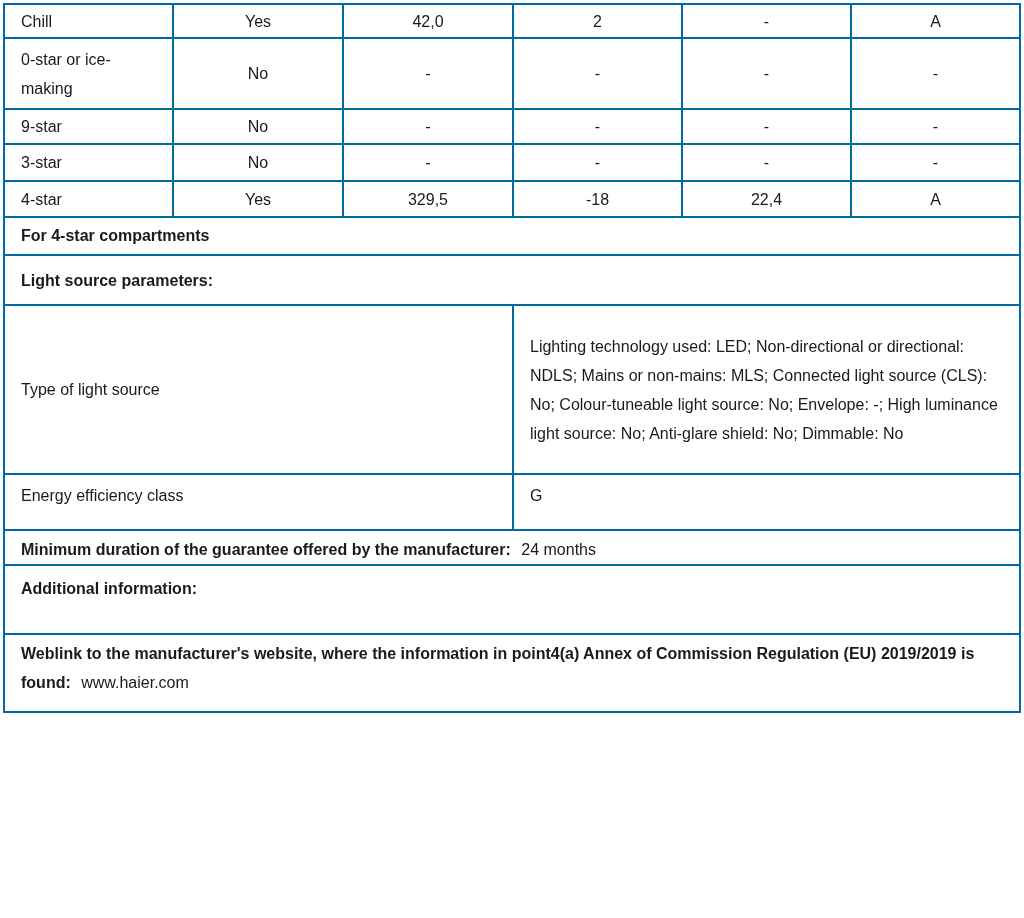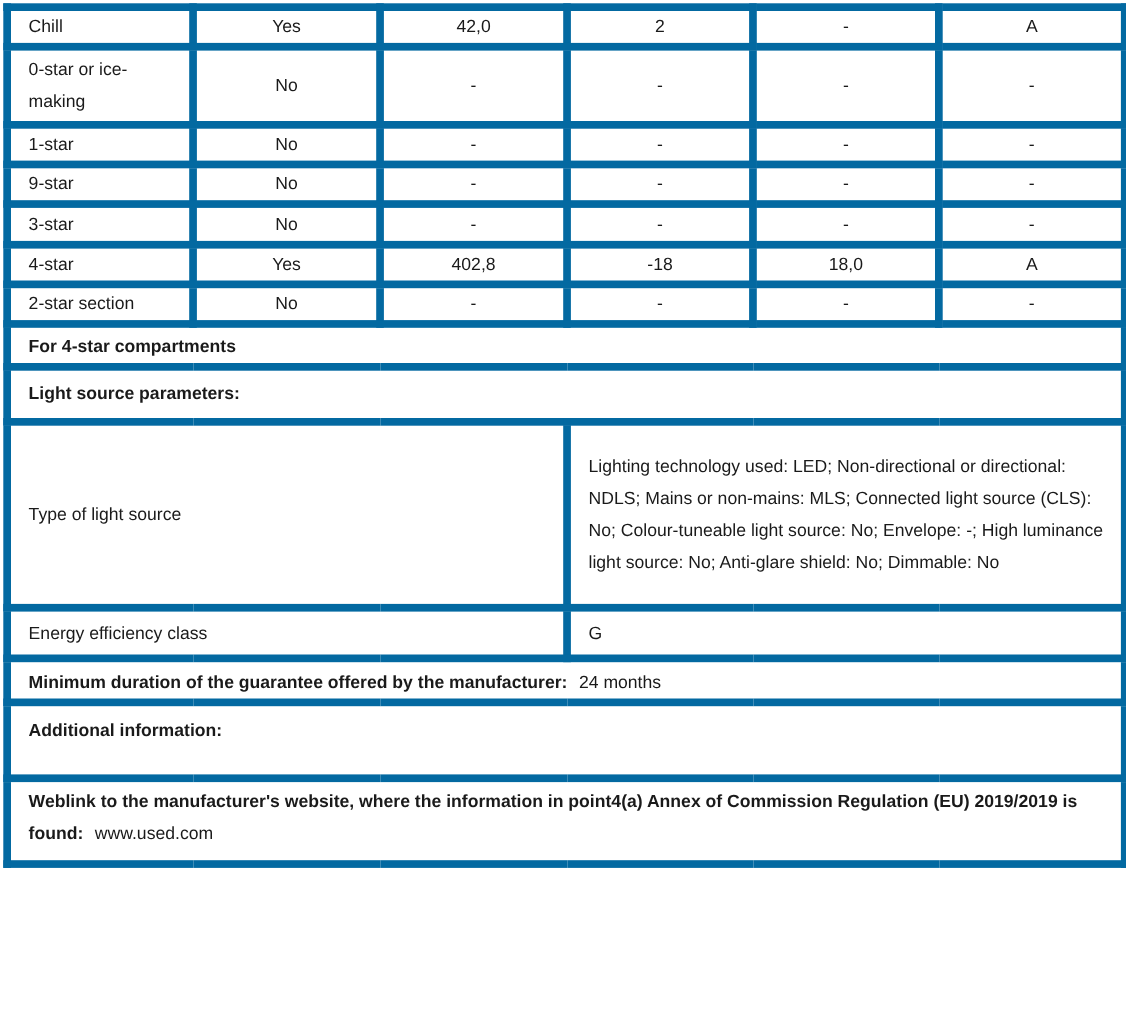--- a/index.html
+++ b/index.html
@@ -1,19 +1,19 @@
 <!DOCTYPE html>
 <html><head>
 <meta charset="utf-8">
 <style>
   html, body { margin: 0; padding: 0; background: #ffffff; }
   body { width: 1024px; height: 918px; overflow: hidden; position: relative;
          font-family: "Liberation Sans", "DejaVu Sans", sans-serif; color: #1a1a1a; }
   table.spec { position: absolute; left: 3px; top: 3px; width: 1016px; border-collapse: collapse; table-layout: fixed; }
-  table.spec td { border: 7px solid #0369a1; padding: 0 16px; font-size: 16px; line-height: 29px; vertical-align: middle; }
+  table.spec td { border: 2px solid #0369a1; padding: 0 16px; font-size: 16px; line-height: 29px; vertical-align: middle; }
   td.c { text-align: center; }
   td.b { font-weight: bold; margin-left: 19px; }
 </style>
 </head>
 <body>
 
 <table class="spec">
   <colgroup>
     <col style="width:169px">
       <col style="width:170px">
@@ -32,84 +32,68 @@
       <td class="c">A</td>
     </tr>
     <tr style="height:71px">
       <td style="padding-right:40px">0-star or ice-making</td>
       <td class="c">No</td>
       <td class="c">-</td>
       <td class="c">-</td>
       <td class="c">-</td>
       <td class="c">-</td>
     </tr>
-    <tr style="height:34px">
-      <td>1-star</td>
-      <td class="c">No</td>
-      <td class="c">-</td>
-      <td class="c">-</td>
-      <td class="c">-</td>
-      <td class="c">-</td>
-    </tr>
     <tr style="height:35px">
       <td>9-star</td>
       <td class="c">No</td>
       <td class="c">-</td>
       <td class="c">-</td>
       <td class="c">-</td>
       <td class="c">-</td>
     </tr>
     <tr style="height:37px">
       <td>3-star</td>
       <td class="c">No</td>
       <td class="c">-</td>
       <td class="c">-</td>
       <td class="c">-</td>
       <td class="c">-</td>
     </tr>
     <tr style="height:36px">
       <td>4-star</td>
       <td class="c">Yes</td>
-      <td class="c">402,8</td>
+      <td class="c">329,5</td>
       <td class="c">-18</td>
-      <td class="c">18,0</td>
+      <td class="c">22,4</td>
       <td class="c">A</td>
-    </tr>
-    <tr style="height:36px">
-      <td>2-star section</td>
-      <td class="c">No</td>
-      <td class="c">-</td>
-      <td class="c">-</td>
-      <td class="c">-</td>
-      <td class="c">-</td>
     </tr>
 
     <tr style="height:38px">
       <td colspan="6" class="b" style="vertical-align:top;padding-top:3px">For 4-star compartments</td>
     </tr>
     <tr style="height:50px">
       <td colspan="6" class="b">Light source parameters:</td>
     </tr>
     <tr style="height:169px">
       <td colspan="3">Type of light source</td>
       <td colspan="3" style="padding-right:4px">Lighting technology used: LED; Non-directional or directional: NDLS; Mains or non-mains: MLS; Connected light source (CLS): No; Colour-tuneable light source: No; Envelope: -; High luminance light source: No; Anti-glare shield: No; Dimmable: No</td>
     </tr>
-    <tr style="height:46px">
+    <tr style="height:56px">
       <td colspan="3" style="vertical-align:top;padding-top:6px">Energy efficiency class</td>
       <td colspan="3" style="vertical-align:top;padding-top:6px">G</td>
     </tr>
     <tr style="height:24px">
       <td colspan="6" style="vertical-align:top;padding-top:4px">
         <span class="b" style="font-weight:bold">Minimum duration of the guarantee offered by the manufacturer:</span>
         <span style="margin-left:6px">24 months</span>
       </td>
     </tr>
     <tr style="height:69px">
       <td colspan="6" class="b" style="vertical-align:top;padding-top:8px">Additional information:</td>
     </tr>
     <tr style="height:78px">
       <td colspan="6" style="vertical-align:top;padding-top:4px">
         <span style="font-weight:bold">Weblink to the manufacturer's website, where the information in point4(a) Annex of Commission Regulation (EU) 2019/2019 is found:</span>
-        <span style="margin-left:6px">www.used.com</span>
+        <span style="margin-left:6px">www.haier.com</span>
       </td>
     </tr>
   </tbody>
 </table>
 
 </body></html>

